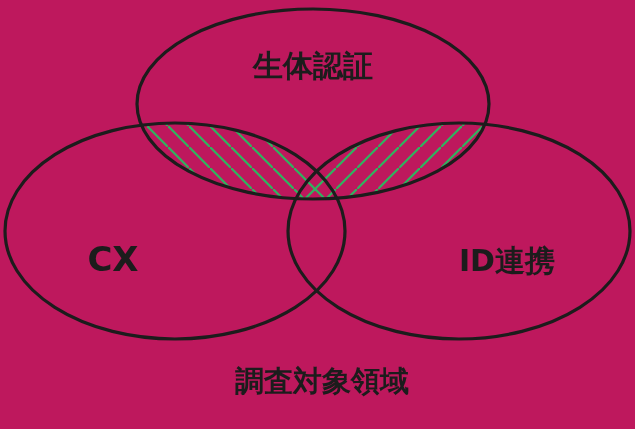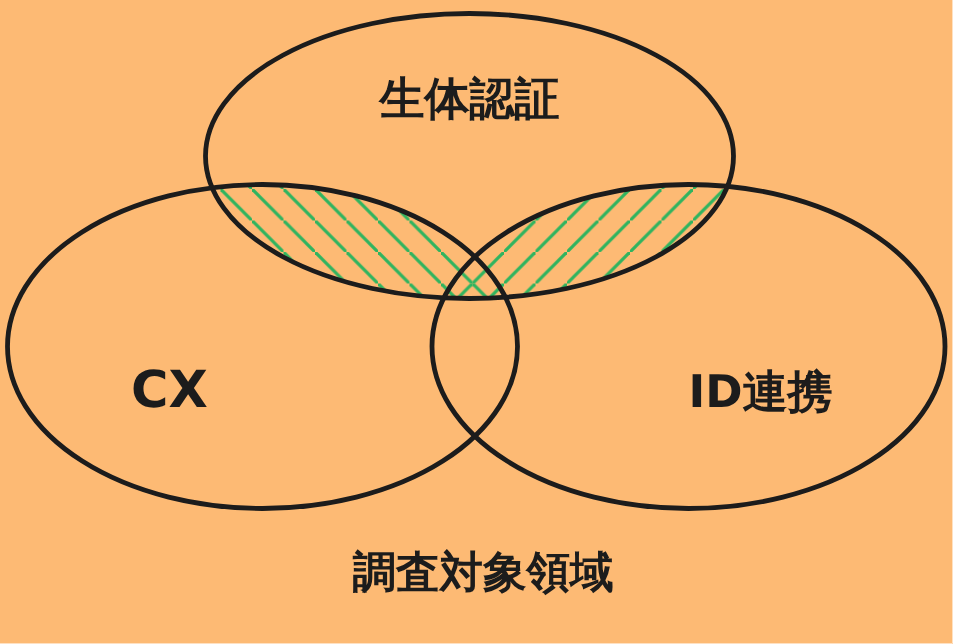--- a/index.html
+++ b/index.html
@@ -4,21 +4,21 @@
 <style>
   html, body {
     margin: 0;
     padding: 0;
     background: #ffffff;
   }
   .canvas {
     position: relative;
     width: 635px;
     height: 429px;
-    background: #fdba74;
+    background: #be185d;
     overflow: hidden;
     font-family: "DejaVu Sans", "Liberation Sans", sans-serif;
   }
   svg { display: block; }
   text {
     font-family: "DejaVu Sans", "Liberation Sans", sans-serif;
     fill: #1c1c1c;
   }
   .circle-label {
     font-size: 30px;

